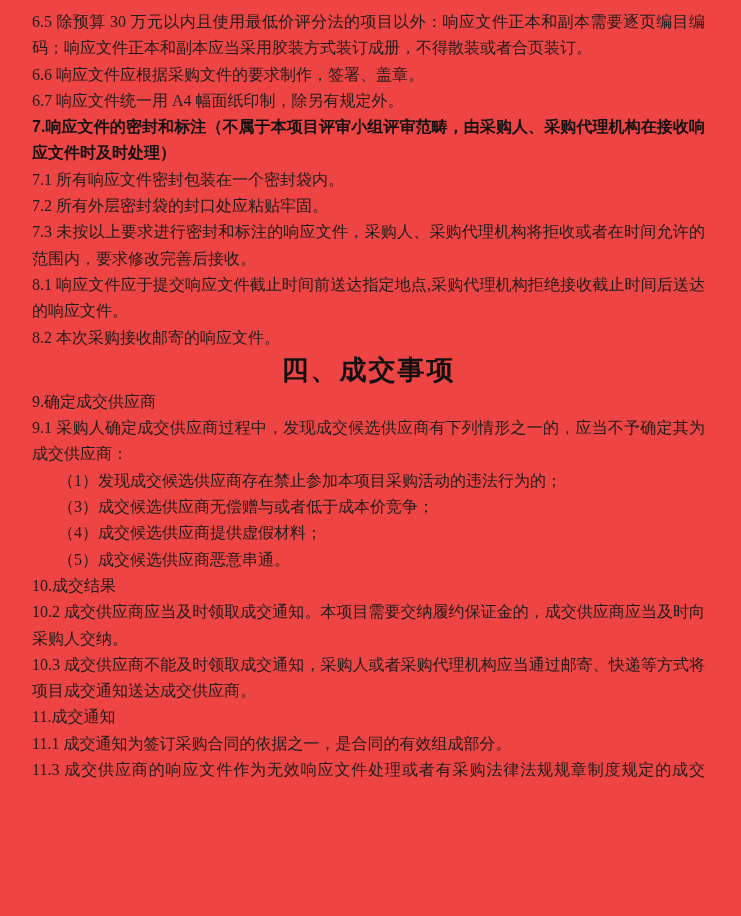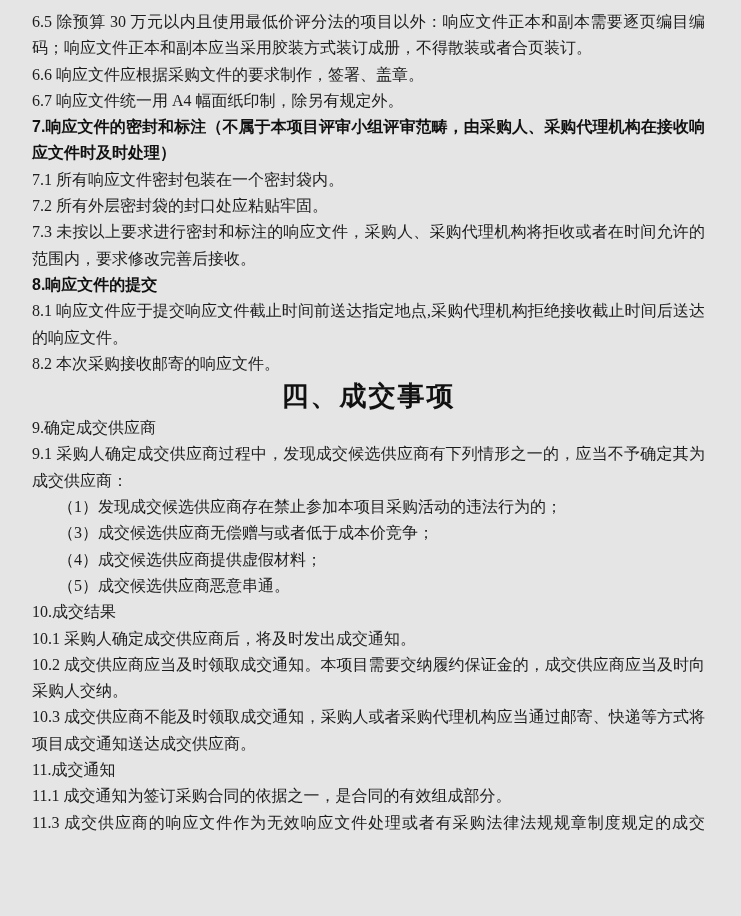--- a/index.html
+++ b/index.html
@@ -6,21 +6,21 @@
     margin: 0;
     padding: 0;
     background: #ffffff;
   }
   .page {
     position: relative;
     width: 741px;
     height: 916px;
     box-sizing: border-box;
     padding: 9px 36px 0 32px;
-    background: #e5e5e5;
+    background: #ef4444;
     overflow: hidden;
     font-family: "Liberation Serif", "DejaVu Serif", serif;
   }
   .doc p {
     margin: 0;
   }
   .para {
     font-size: 16px;
     line-height: 26.3px;
     color: #1d1d1d;
@@ -55,31 +55,29 @@
 
 <div class="page">
   <div class="doc" id="doc">
       <p class="para">6.5 除预算 30 万元以内且使用最低价评分法的项目以外：响应文件正本和副本需要逐页编目编码；响应文件正本和副本应当采用胶装方式装订成册，不得散装或者合页装订。</p>
       <p class="para">6.6 响应文件应根据采购文件的要求制作，签署、盖章。</p>
       <p class="para">6.7 响应文件统一用 A4 幅面纸印制，除另有规定外。</p>
       <p class="para bold-head">7.响应文件的密封和标注（不属于本项目评审小组评审范畴，由采购人、采购代理机构在接收响应文件时及时处理）</p>
       <p class="para">7.1 所有响应文件密封包装在一个密封袋内。</p>
       <p class="para">7.2 所有外层密封袋的封口处应粘贴牢固。</p>
       <p class="para">7.3 未按以上要求进行密封和标注的响应文件，采购人、采购代理机构将拒收或者在时间允许的范围内，要求修改完善后接收。</p>
-      <p class="para bold-head">8.响应文件的提交</p>
       <p class="para">8.1 响应文件应于提交响应文件截止时间前送达指定地点,采购代理机构拒绝接收截止时间后送达的响应文件。</p>
       <p class="para">8.2 本次采购接收邮寄的响应文件。</p>
       <p class="chapter-head">四、成交事项</p>
       <p class="para">9.确定成交供应商</p>
       <p class="para">9.1 采购人确定成交供应商过程中，发现成交候选供应商有下列情形之一的，应当不予确定其为成交供应商：</p>
       <p class="para list-item">（1）发现成交候选供应商存在禁止参加本项目采购活动的违法行为的；</p>
       <p class="para list-item">（3）成交候选供应商无偿赠与或者低于成本价竞争；</p>
       <p class="para list-item">（4）成交候选供应商提供虚假材料；</p>
       <p class="para list-item">（5）成交候选供应商恶意串通。</p>
       <p class="para">10.成交结果</p>
-      <p class="para">10.1 采购人确定成交供应商后，将及时发出成交通知。</p>
       <p class="para">10.2 成交供应商应当及时领取成交通知。本项目需要交纳履约保证金的，成交供应商应当及时向采购人交纳。</p>
       <p class="para">10.3 成交供应商不能及时领取成交通知，采购人或者采购代理机构应当通过邮寄、快递等方式将项目成交通知送达成交供应商。</p>
       <p class="para">11.成交通知</p>
       <p class="para">11.1 成交通知为签订采购合同的依据之一，是合同的有效组成部分。</p>
       <p class="para justify-last">11.3 成交供应商的响应文件作为无效响应文件处理或者有采购法律法规规章制度规定的成交</p>
     </div>
 </div>
 
 </body></html>

